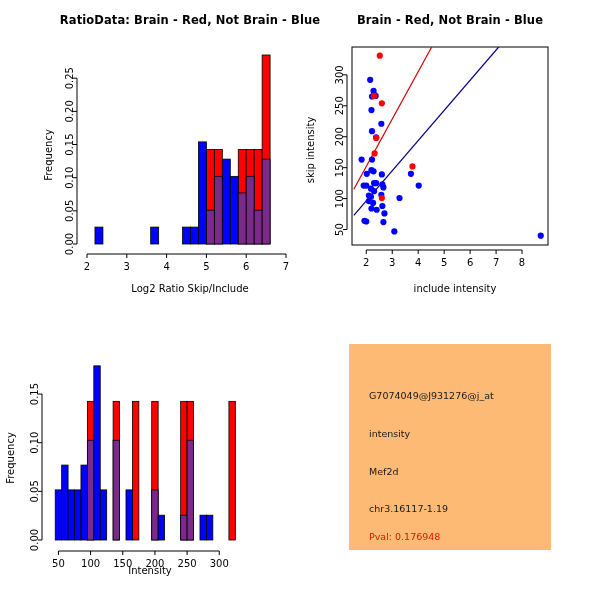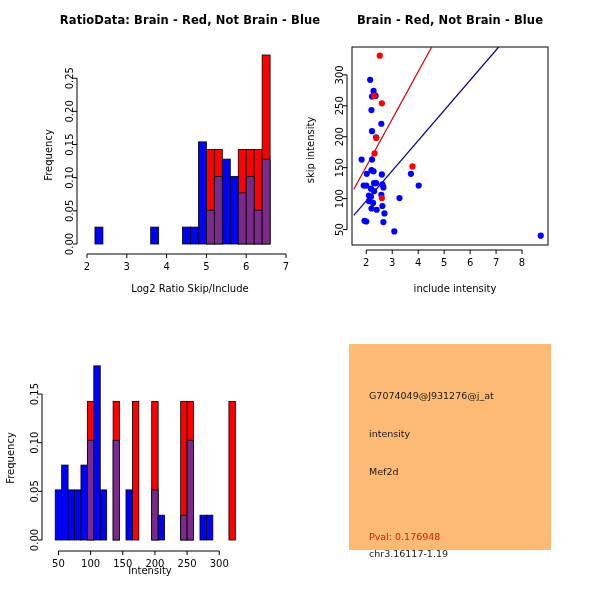--- a/index.html
+++ b/index.html
@@ -277,16 +277,16 @@
     <text class="axis-label" x="150" y="274" text-anchor="middle">Intensity</text>
     <text class="axis-label" x="14" y="158" text-anchor="middle" transform="rotate(-90 14 158)">Frequency</text>
   </svg>
 </div>
 
 <div class="panel" id="panel-info">
   <div class="info-box">
     <div class="info-line" style="top:46px;">G7074049@J931276@j_at</div>
     <div class="info-line" style="top:84px;">intensity</div>
     <div class="info-line" style="top:122px;">Mef2d</div>
-    <div class="info-line" style="top:159px;margin-top:45px;">chr3.16117-1.19</div>
+    <div class="info-line" style="top:159px;">chr3.16117-1.19</div>
     <div class="info-line pval" style="top:187px;">Pval: 0.176948</div>
   </div>
 </div>
 
 </body></html>

